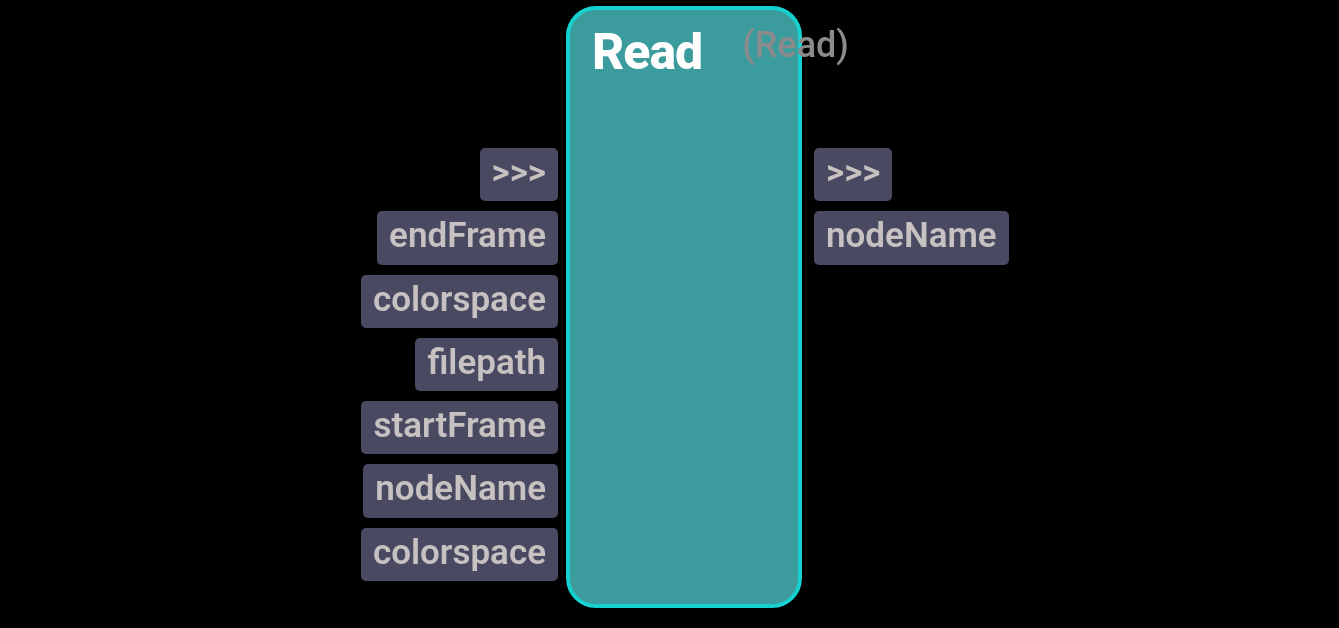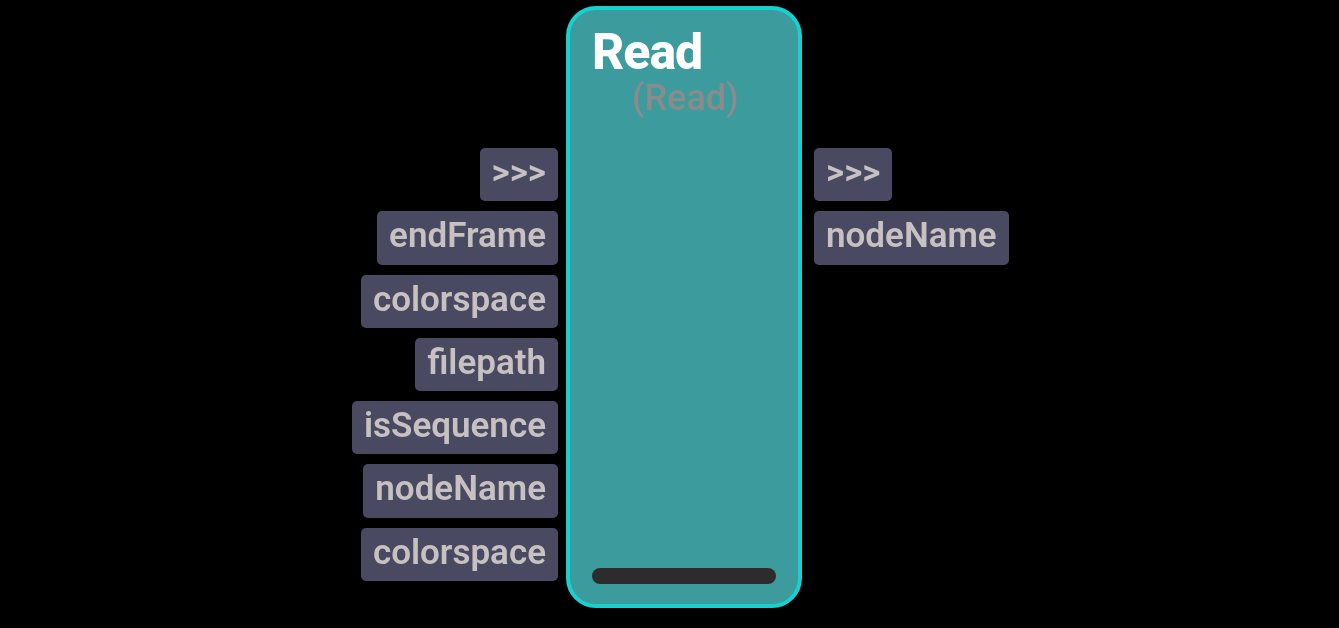--- a/index.html
+++ b/index.html
@@ -21,21 +21,21 @@
     position: absolute;
     left: 566px;
     top: 6px;
     width: 236px;
     height: 602px;
     background: #3b9b9d;
     border: 4px solid #17d1d1;
     border-radius: 30px;
     padding: 16px 22px 20px 22px;
     display: flex;
-    flex-direction: column;
+    flex-direction: row;
   }
   .node-title {
     color: #ffffff;
     font-size: 50px;
     font-weight: 800;
     line-height: 1.05;
     letter-spacing: -1px;
   }
   .node-subtitle {
     color: #8b8b8b;
@@ -88,21 +88,21 @@
 </head>
 <body>
 
 <div class="canvas">
 
   <div class="inputs">
     <div class="port">&gt;&gt;&gt;</div>
     <div class="port">endFrame</div>
     <div class="port">colorspace</div>
     <div class="port">filepath</div>
-    <div class="port">isSequence</div>
+    <div class="port">startFrame</div>
     <div class="port">nodeName</div>
     <div class="port">colorspace</div>
   </div>
 
   <div class="node">
     <div class="node-title">Read</div>
     <div class="node-subtitle">(Read)</div>
     <div class="node-footer-bar"></div>
   </div>
 

